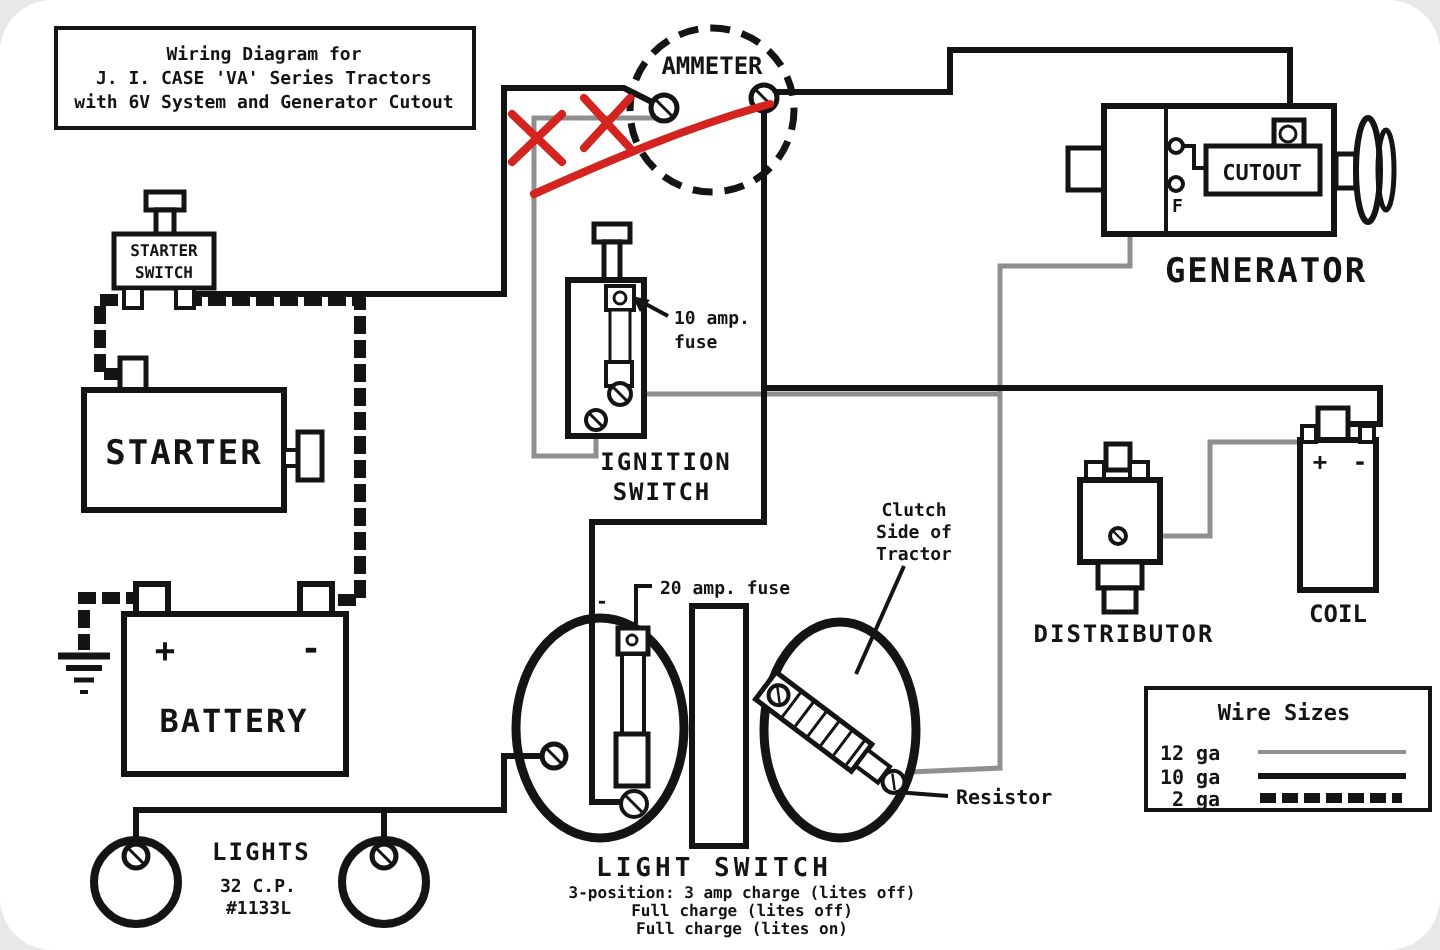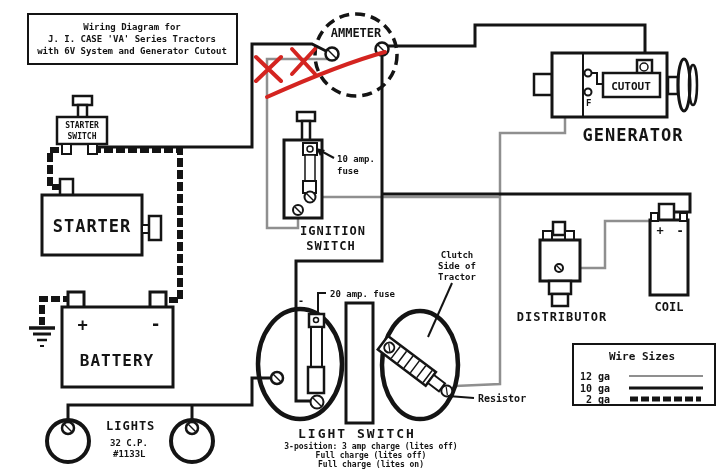--- a/index.html
+++ b/index.html
@@ -2,21 +2,21 @@
 <html style="--wire-black: #141414; --wire-gray: #8f8f8f; --annotation-red: #d42420; --background: #ffffff;"><head>
 <meta charset="utf-8">
 <style>
   :root{
     --wire-black:#141414;
     --wire-gray:#8f8f8f;
     --annotation-red:#d42420;
     --background:#ffffff;
   }
   html,body{margin:0;padding:0;background:#e8e8e8;}
-  .stage{width:720px;height:475px;position:relative;background:var(--background);overflow:hidden;}
+  .stage{width:720px;height:475px;position:relative;background:var(--background);overflow:hidden;border-radius:26px;}
   svg{position:absolute;left:0;top:0;}
   svg text{font-family:"DejaVu Sans Mono", monospace;font-weight:bold;fill:var(--wire-black);}
   .ctr{text-anchor:middle;}
   .s8{font-size:8px;} .s9{font-size:9px;} .s10{font-size:10px;} .s11{font-size:11px;}
   .s12{font-size:12px;} .s13{font-size:13px;letter-spacing:2px;} .s16{font-size:16px;letter-spacing:1px;}
   .s17{font-size:17px;letter-spacing:1px;} .ls1{letter-spacing:1px;}
   .wb{stroke:var(--wire-black);fill:none;}
   .wg{stroke:var(--wire-gray);fill:none;}
   .box{stroke:var(--wire-black);fill:#fff;}
   .red{stroke:var(--annotation-red);fill:none;stroke-linecap:round;}

